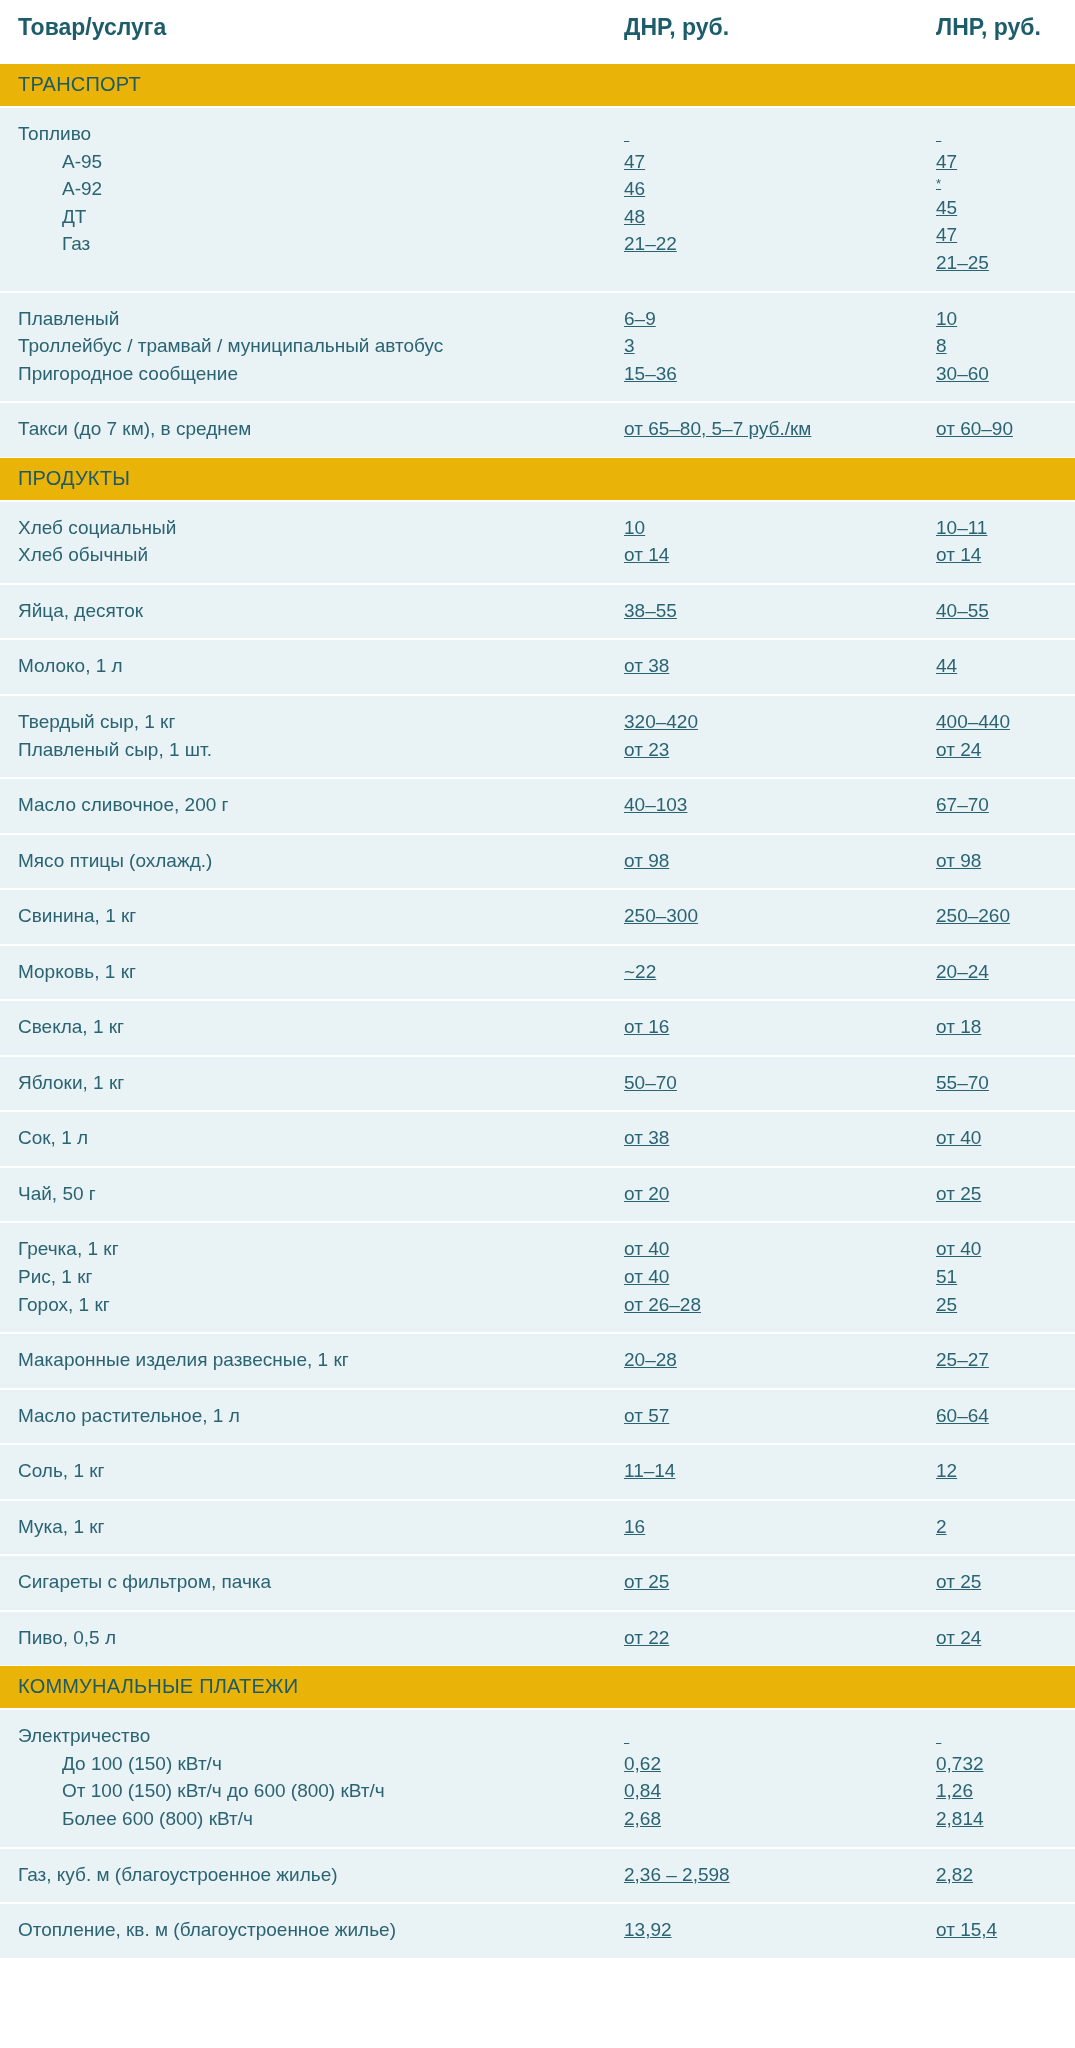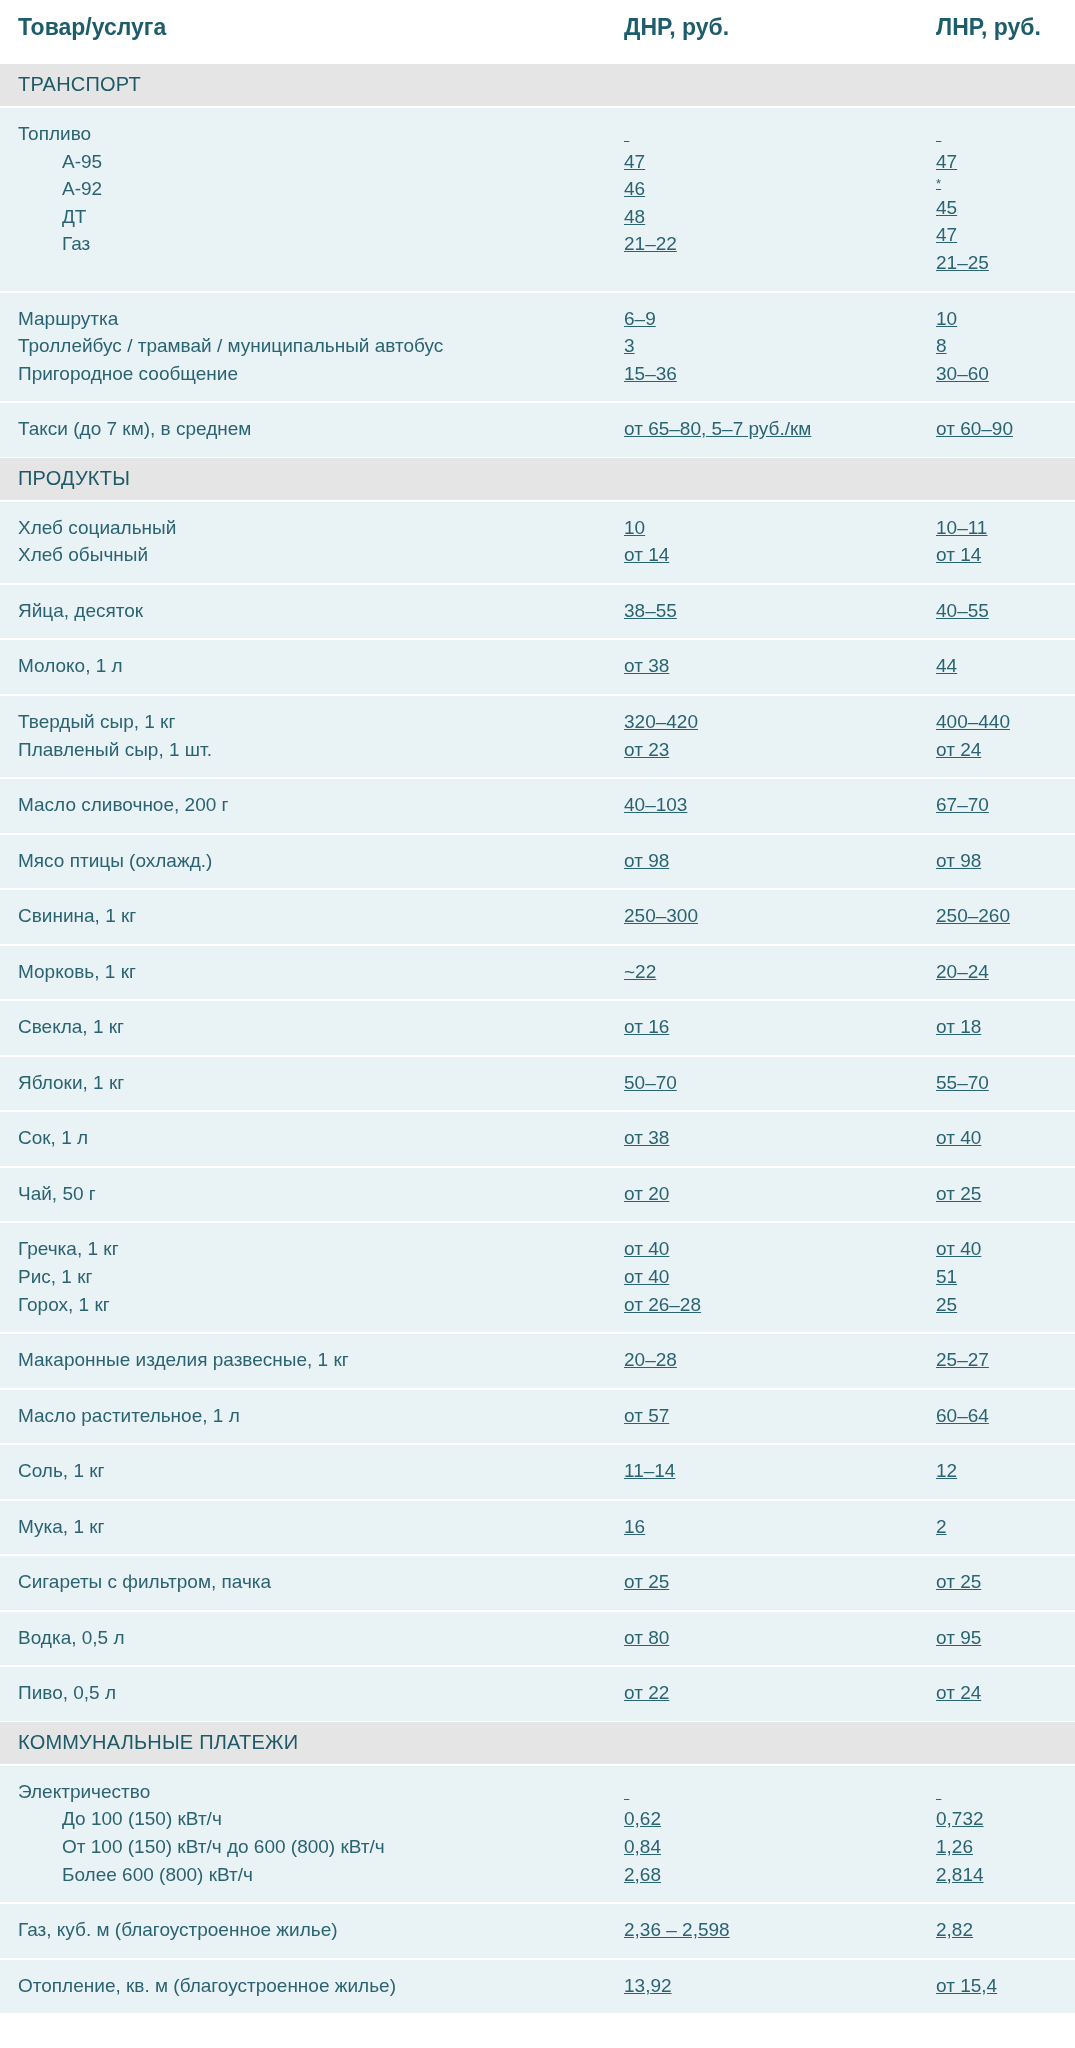--- a/index.html
+++ b/index.html
@@ -28,21 +28,21 @@
     font-weight: bold;
     text-align: left;
     padding: 14px 18px 22px 18px;
     vertical-align: top;
     border: none;
   }
   thead th.th-dnr { padding-left: 16px; }
   thead th.th-lnr { padding-left: 16px; }
 
   tr.section-row td {
-    background: #e5e5e5;
+    background: #eab308;
     color: #1c5a68;
     font-size: 20px;
     padding: 9px 18px 10px 18px;
     letter-spacing: 0.2px;
     border-top: 1px solid #ffffff;
     border-bottom: 1px solid #ffffff;
   }
 
   tr.data-row td {
     background: #e9f2f5;
@@ -108,21 +108,21 @@
         <td class="lines col-lnr">
           <span>&nbsp;</span>
           <span>47<span class="sup">*</span></span>
           <span>45</span>
           <span>47</span>
           <span>21–25</span>
         </td>
       </tr>
       <tr class="data-row">
         <td class="lines col-name">
-          <span>Маршрутка</span>
+          <span>Плавленый</span>
           <span>Троллейбус / трамвай / муниципальный автобус</span>
           <span>Пригородное сообщение</span>
         </td>
         <td class="lines col-dnr">
           <span>6–9</span>
           <span>3</span>
           <span>15–36</span>
         </td>
         <td class="lines col-lnr">
           <span>10</span>
@@ -345,31 +345,20 @@
       </tr>
       <tr class="data-row">
         <td class="lines col-name">
           <span>Сигареты с фильтром, пачка</span>
         </td>
         <td class="lines col-dnr">
           <span>от 25</span>
         </td>
         <td class="lines col-lnr">
           <span>от 25</span>
-        </td>
-      </tr>
-      <tr class="data-row">
-        <td class="lines col-name">
-          <span>Водка, 0,5 л</span>
-        </td>
-        <td class="lines col-dnr">
-          <span>от 80</span>
-        </td>
-        <td class="lines col-lnr">
-          <span>от 95</span>
         </td>
       </tr>
       <tr class="data-row">
         <td class="lines col-name">
           <span>Пиво, 0,5 л</span>
         </td>
         <td class="lines col-dnr">
           <span>от 22</span>
         </td>
         <td class="lines col-lnr">

